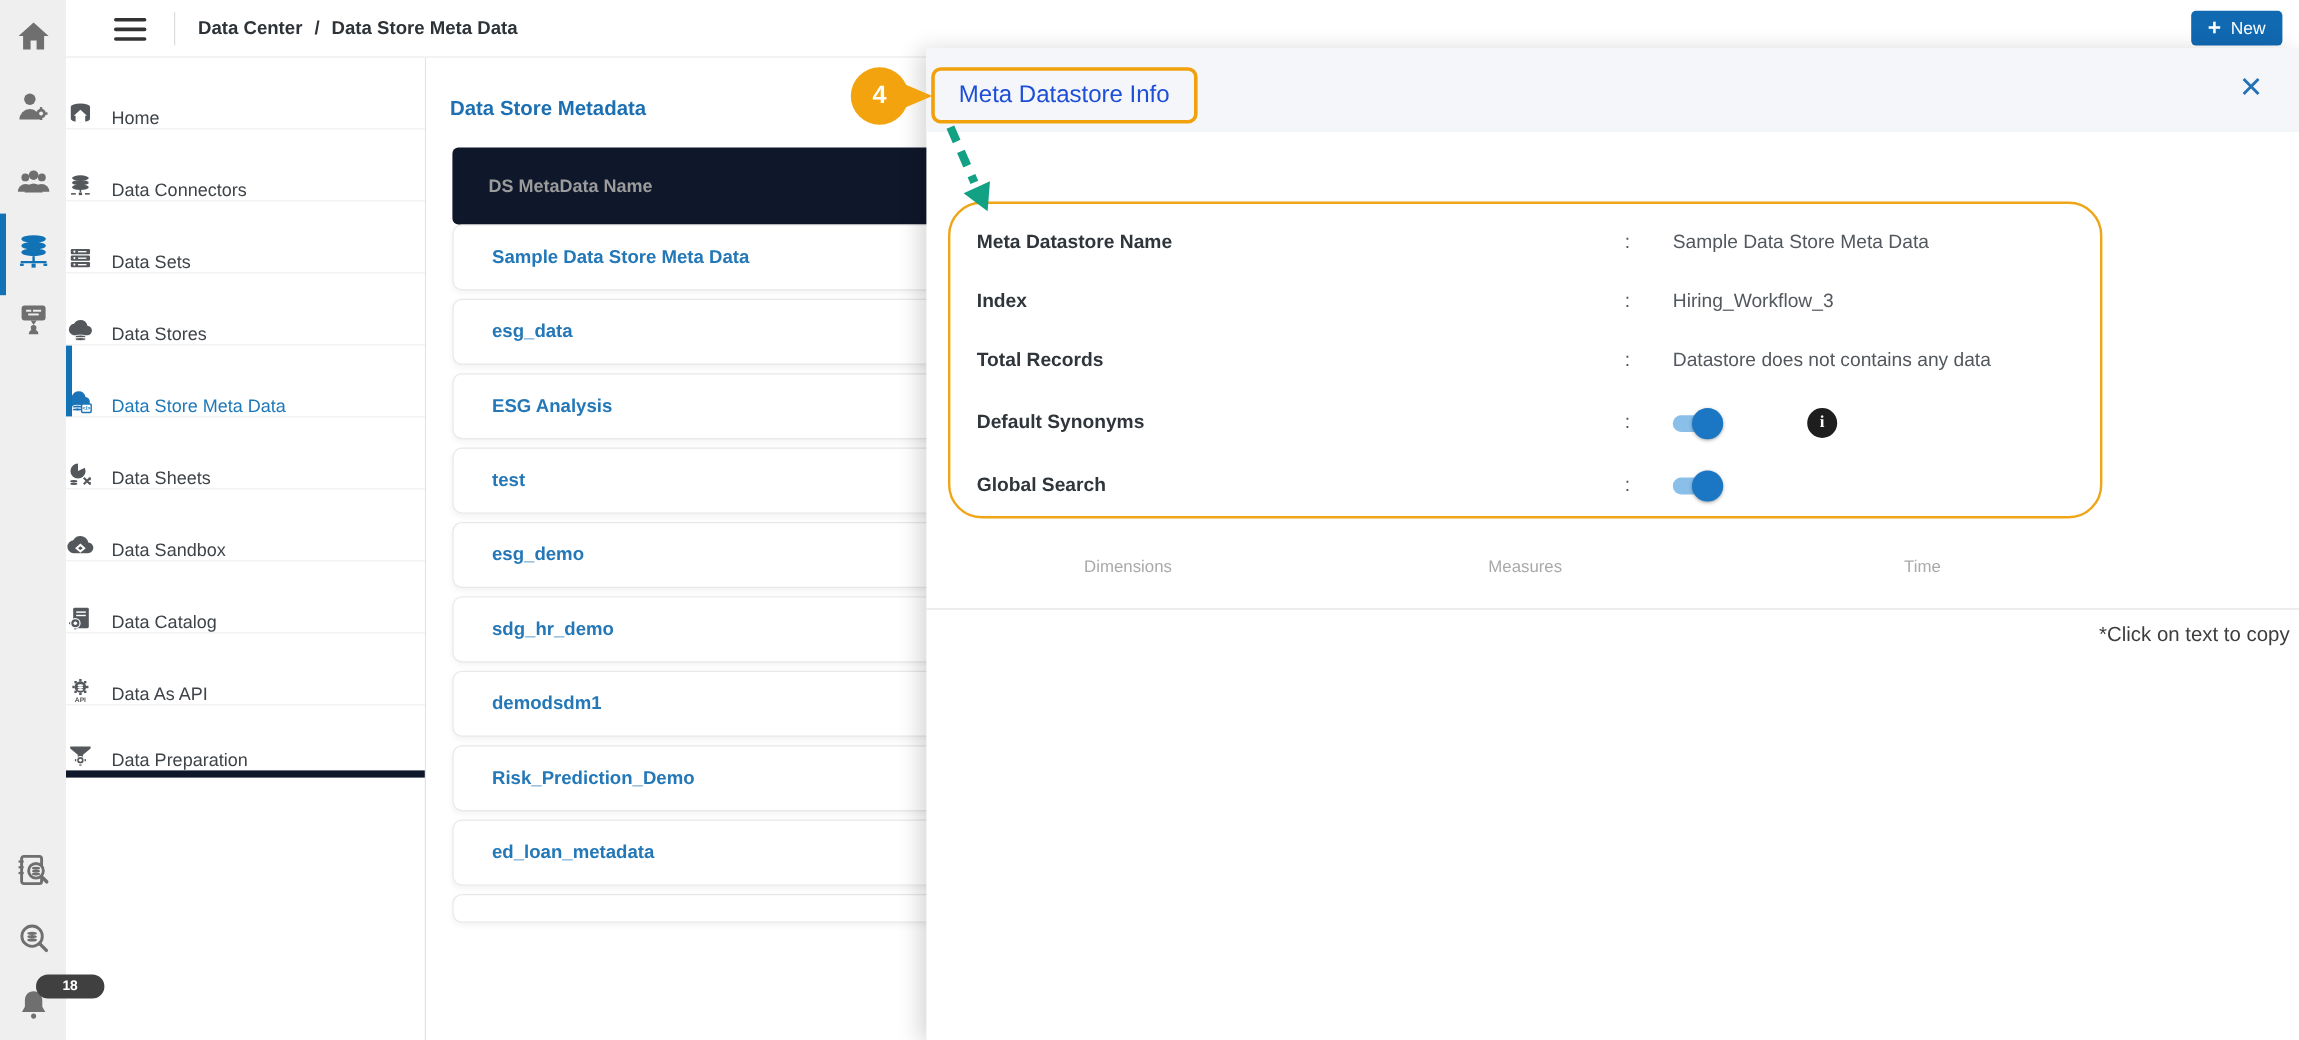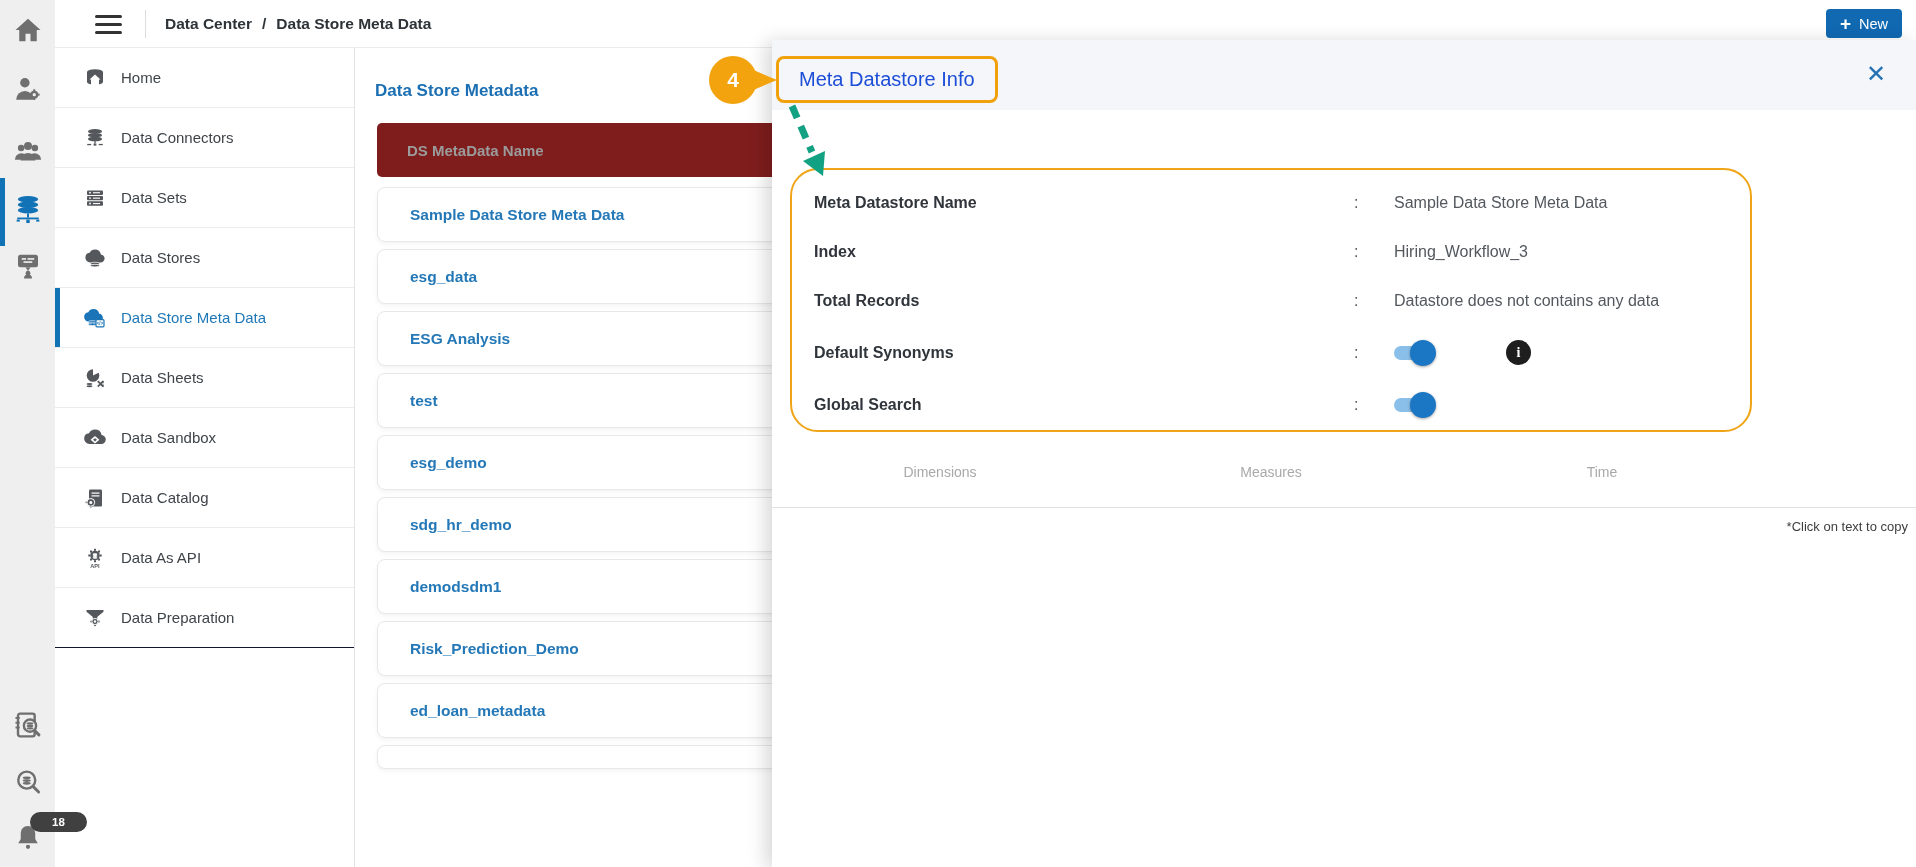--- a/index.html
+++ b/index.html
@@ -26,30 +26,30 @@
   .breadcrumb { position:absolute; left:110px; top:0; height:48px; display:flex; align-items:center; gap:10px;
     font-size:15.5px; font-weight:bold; color:#2e3338; }
   .new-btn { position:absolute; right:14px; top:9px; height:29px; padding:0 14px; background:#1169b2;
     border-radius:4px; color:#fff; display:flex; align-items:center; gap:8px; font-size:14.5px; cursor:pointer; }
   .new-btn .plus { font-size:19px; font-weight:bold; line-height:1; }
 
   
   .sidebar { position:absolute; left:55px; top:48px; width:300px; bottom:0; background:#fff;
     border-right:1px solid #e2e2e2; z-index:1; }
   .side-item { position:relative; height:60px; border-bottom:1px solid #ececec; display:flex;
-    align-items:center; padding-left:28px; gap:14px; cursor:pointer; background:#fff; }
+    align-items:flex-end; gap:14px; cursor:pointer; background:#fff; }
   .side-item .lbl { font-size:15px; color:#3f4449; }
   .side-item svg { flex:0 0 auto; }
   .side-item.active::before { content:""; position:absolute; left:0; top:0; bottom:0; width:5px; background:#1272b6; }
   .side-item.active .lbl { color:#1e78b8; }
 
   
   .main { position:absolute; left:355px; top:48px; right:0; bottom:0; background:#fff; }
   .panel-title { position:absolute; left:20px; top:33px; font-size:17px; font-weight:bold; color:#1b6fb2; }
-  .col-header { position:absolute; left:22px; top:75px; width:444px; height:54px; background:#7f1d1d;
+  .col-header { position:absolute; left:22px; top:75px; width:444px; height:64px; background:#0f172a;
     border-radius:5px; display:flex; align-items:center; padding-left:30px; font-size:15px;
     font-weight:bold; color:#9b9b9b; }
   .cards { position:absolute; left:22px; top:139px; width:444px; }
   .card { height:55px; margin-bottom:7px; background:#fff; border:1px solid #e8e8e8; border-radius:8px;
     box-shadow:0 2px 5px rgba(0,0,0,.05); display:flex; align-items:center; padding-left:32px;
     font-size:15.5px; font-weight:bold; color:#2478b7; cursor:pointer; }
   .card.partial { height:24px; margin-bottom:0; }
 
   
   .drawer { position:absolute; left:772px; top:40px; width:1144px; bottom:0; background:#fff;
@@ -73,21 +73,21 @@
   .toggle .thumb { position:absolute; right:0; top:0; width:26px; height:26px; border-radius:50%;
     background:#1b77c4; box-shadow:0 1px 3px rgba(0,0,0,.35); }
   .info-badge { width:25px; height:25px; margin-left:70px; border-radius:50%; background:#1e1e1e; color:#fff;
     display:flex; align-items:center; justify-content:center; font-size:14px; font-weight:bold;
     font-family:"Liberation Serif", serif; cursor:pointer; }
 
   .tabs { position:absolute; left:18px; top:424px; width:962px; display:grid;
     grid-template-columns:1fr 1fr 1fr; text-align:center; font-size:14px; color:#a9a9a9;gap:31px; }
   .tabs > div { cursor:pointer; }
   .drawer-divider { position:absolute; left:0; right:0; top:467px; border-top:1px solid #e2e2e2; }
-  .footnote { position:absolute; top:479px; right:8px; font-size:13px; color:#3d3d3d; }
+  .footnote { position:absolute; top:479px; right:8px; font-size:17px; color:#3d3d3d; }
 
   
   .badge4 { position:absolute; left:709px; top:56px; width:48px; height:48px; border-radius:50%;
     background:#f2a30d; color:#fff; font-size:21px; font-weight:bold; display:flex; align-items:center;
     justify-content:center; z-index:10; }
   .badge4::after { content:""; position:absolute; left:42px; top:13px; width:0; height:0;
     border-top:11px solid transparent; border-bottom:11px solid transparent; border-left:26px solid #f2a30d; }
   .arrow-svg { position:absolute; left:778px; top:100px; z-index:10; }
 </style>
 </head>
@@ -312,21 +312,21 @@
         <rect x="15" y="12.5" width="2" height="2"></rect>
       <circle cx="12" cy="9.5" r="4.8"></circle>
       <ellipse cx="12" cy="8.2" rx="2.4" ry="0.9" fill="#fff"></ellipse>
       <ellipse cx="12" cy="10" rx="2.4" ry="0.9" fill="#fff"></ellipse>
       <ellipse cx="12" cy="11.8" rx="2.4" ry="0.9" fill="#fff"></ellipse>
       <text x="12" y="21.8" font-size="5.6" font-weight="bold" text-anchor="middle" fill="#54585c" font-family="Liberation Sans, sans-serif">API</text>
     </svg>
     <span class="lbl">Data As API</span>
   </div>
 
-  <div class="side-item" style="border-bottom:1px solid #0f172a">
+  <div class="side-item" style="border-bottom:6px solid #0f172a">
     <svg width="24" height="24" viewBox="0 0 24 24" fill="#54585c">
       <path d="M3.5 4 h17 v1.8 l-6.3 5.2 v3.2 l-4.4 3.2 v-6.4 L3.5 5.8 Z"></path>
       <rect x="11.1" y="18.3" width="1.8" height="1.8"></rect>
         <rect x="11.1" y="10.9" width="1.8" height="1.8"></rect>
       <rect x="7.4" y="14.6" width="1.8" height="1.8"></rect>
         <rect x="14.8" y="14.6" width="1.8" height="1.8"></rect>
       <circle cx="12" cy="15.5" r="3.1" stroke="#fff" stroke-width="0.9"></circle>
       <circle cx="12" cy="15.5" r="1.2" fill="#fff"></circle>
     </svg>
     <span class="lbl">Data Preparation</span>

